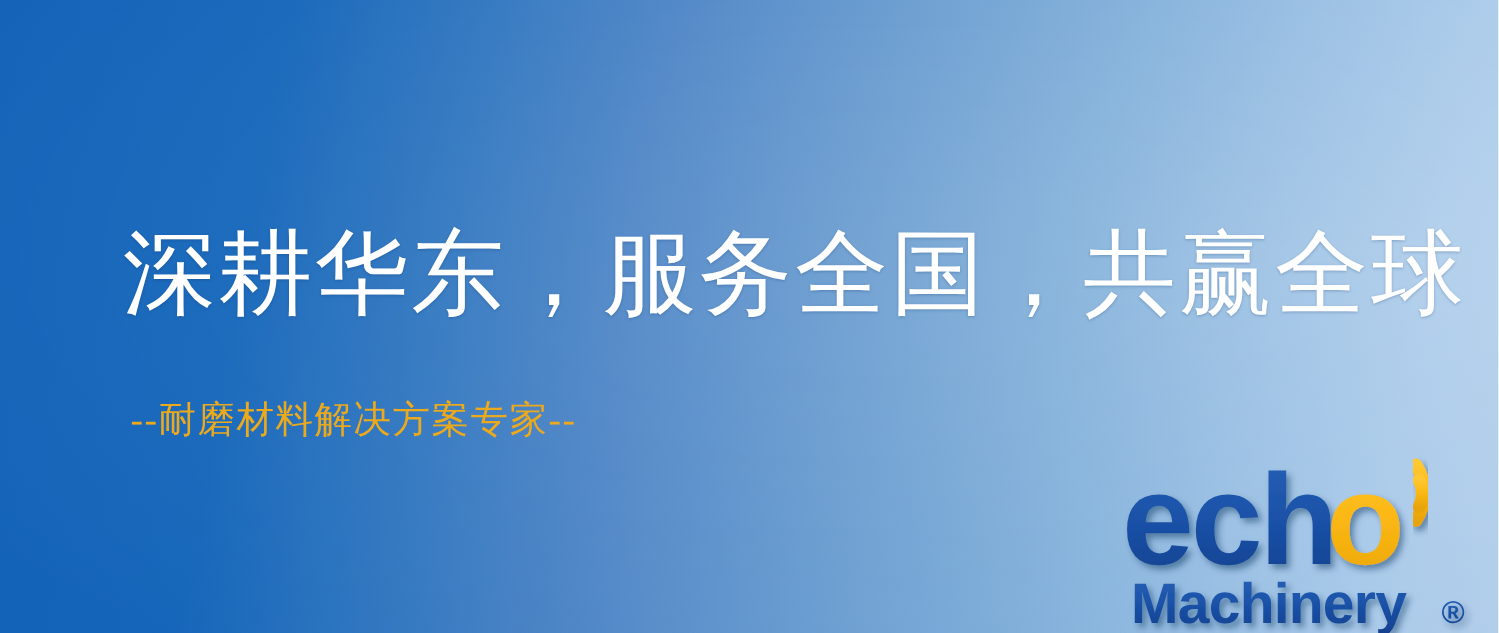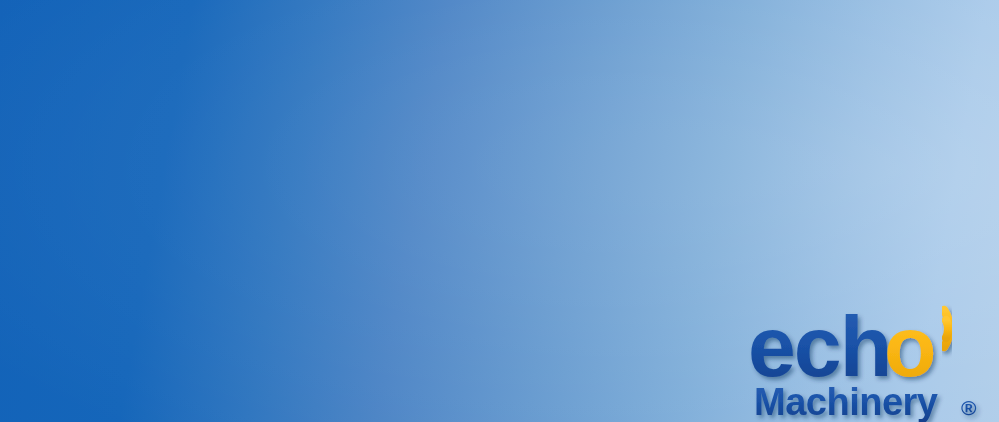--- a/index.html
+++ b/index.html
@@ -87,21 +87,23 @@
     font-weight: bold;
   }
 </style>
 </head>
 <body>
 
 <div class="banner">
 
   <div class="sheen"></div>
 
+  <div class="headline">深耕华东，服务全国，共赢全球</div>
 
+  <div class="subtitle">--耐磨材料解决方案专家--</div>
 
   <div class="logo">
     <svg viewBox="0 0 251 126" xmlns="http://www.w3.org/2000/svg">
       <defs>
         <filter id="logoShadow" x="-25%" y="-25%" width="160%" height="160%">
           <feDropShadow dx="2.5" dy="3" stdDeviation="2.2" flood-color="#0b2d57" flood-opacity="0.45"></feDropShadow>
         </filter>
         <linearGradient id="blueGrad" x1="0" y1="0" x2="0" y2="1">
           <stop offset="0%" stop-color="#2a61b6"></stop>
           <stop offset="48%" stop-color="#1a52a8"></stop>

